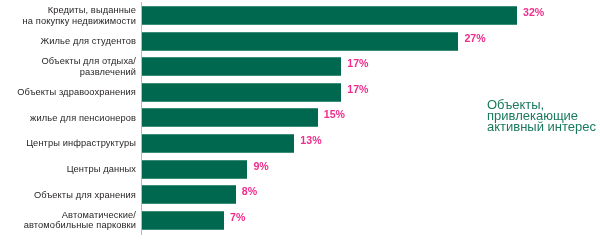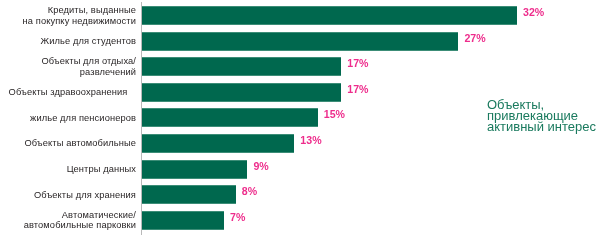--- a/index.html
+++ b/index.html
@@ -112,35 +112,35 @@
           </div>
         </div>
         <div class="row">
           <div class="cat-label" style="top: 2px;">Объекты для отдыха/<br>развлечений</div>
           <div class="bar-wrap">
             <div class="bar" style="width: 199.24px; background: rgb(0, 104, 78);"></div>
             <span class="value-label" style="color: rgb(238, 45, 140);">17%</span>
           </div>
         </div>
         <div class="row">
-          <div class="cat-label" style="top: 7.5px; text-align: center;">Объекты здравоохранения</div>
+          <div class="cat-label" style="top: 7.5px;">Объекты здравоохранения</div>
           <div class="bar-wrap">
             <div class="bar" style="width: 199.24px; background: rgb(0, 104, 78);"></div>
             <span class="value-label" style="color: rgb(238, 45, 140);">17%</span>
           </div>
         </div>
         <div class="row">
           <div class="cat-label" style="top: 7.5px;">жилье для пенсионеров</div>
           <div class="bar-wrap">
             <div class="bar" style="width: 175.8px; background: rgb(0, 104, 78);"></div>
             <span class="value-label" style="color: rgb(238, 45, 140);">15%</span>
           </div>
         </div>
         <div class="row">
-          <div class="cat-label" style="top: 7.5px;">Объекты автомобильные</div>
+          <div class="cat-label" style="top: 7.5px;">Центры инфраструктуры</div>
           <div class="bar-wrap">
             <div class="bar" style="width: 152.36px; background: rgb(0, 104, 78);"></div>
             <span class="value-label" style="color: rgb(238, 45, 140);">13%</span>
           </div>
         </div>
         <div class="row">
           <div class="cat-label" style="top: 7.5px;">Центры данных</div>
           <div class="bar-wrap">
             <div class="bar" style="width: 105.48px; background: rgb(0, 104, 78);"></div>
             <span class="value-label" style="color: rgb(238, 45, 140);">9%</span>

